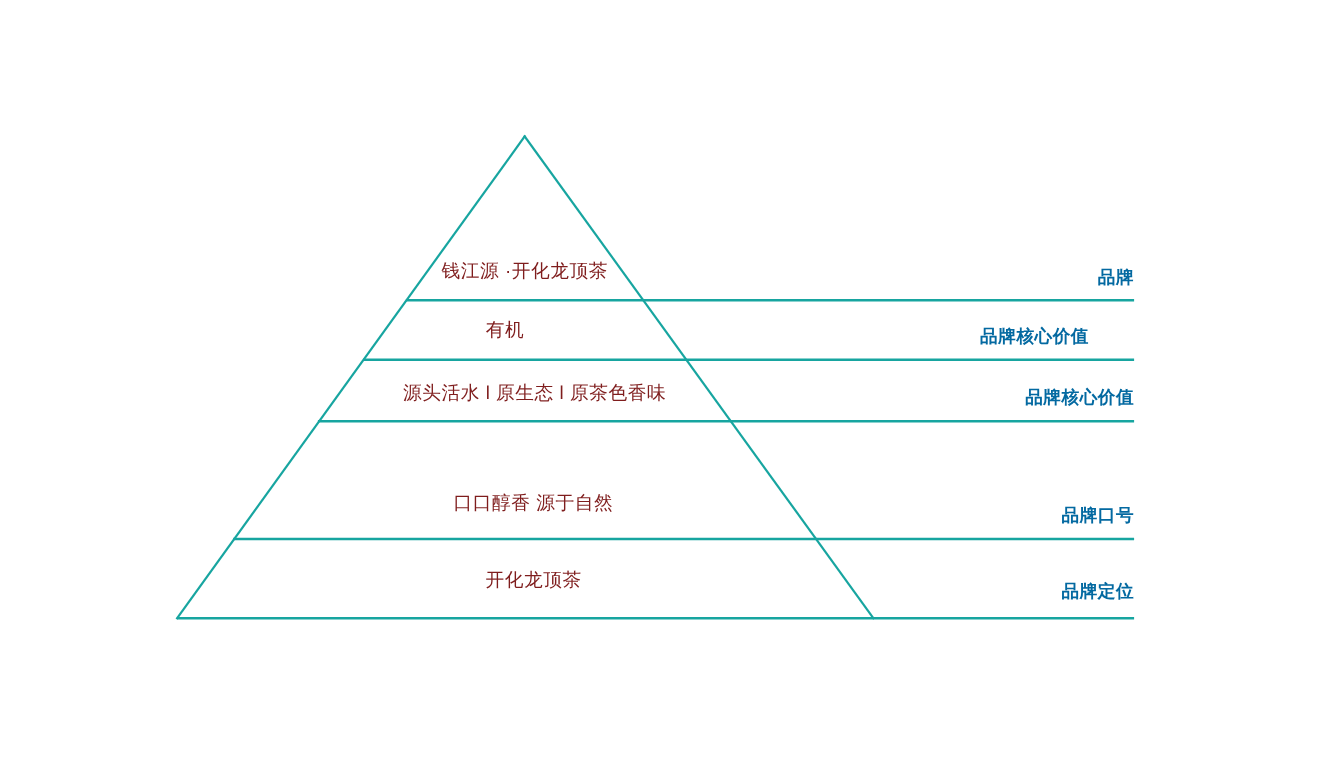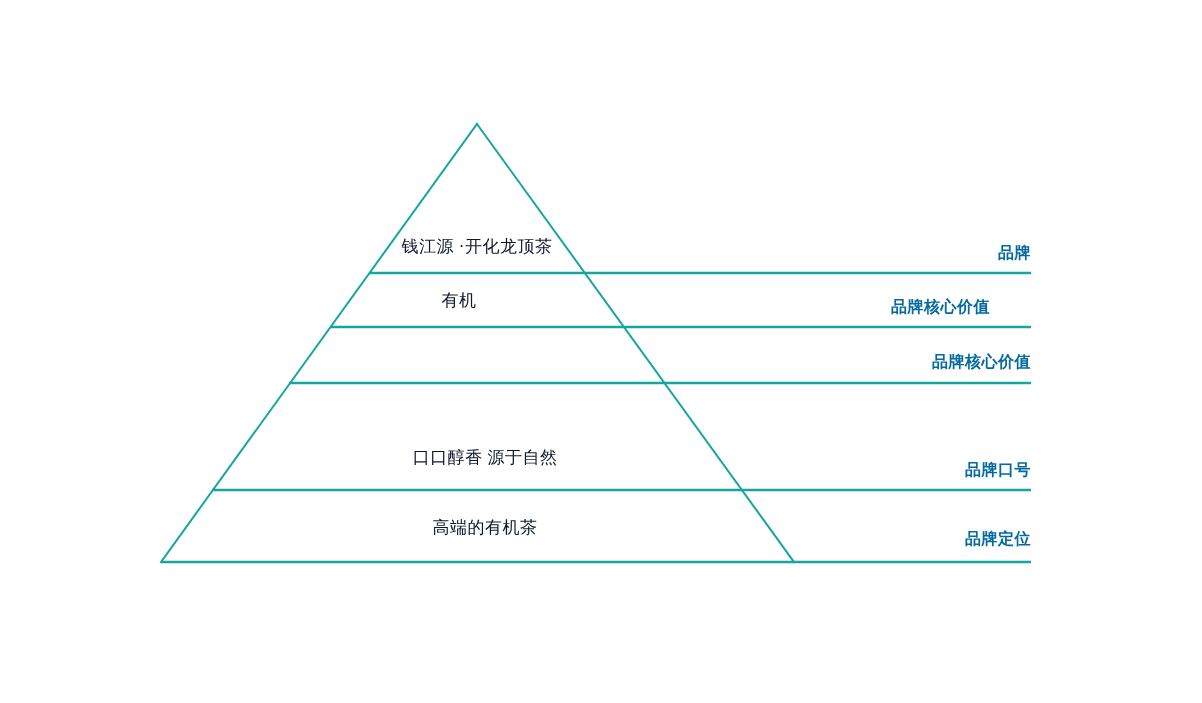--- a/index.html
+++ b/index.html
@@ -26,28 +26,27 @@
   #pyramid-svg {
     position: absolute;
     left: 0;
     top: 0;
     width: 1202px;
     height: 703px;
     display: block;
   }
   .level-text {
     position: absolute;
-    color: #0f172a;
+    color: #7f1d1d;
     font-size: 17px;
     line-height: 1;
     white-space: nowrap;
     letter-spacing: 0.5px;
     transform: translate(-50%, -50%);
     font-weight: 400;
-    font-family: Liberation Serif, serif;
   }
   .side-label {
     position: absolute;
     color: #0369a1;
     font-size: 16px;
     font-weight: bold;
     line-height: 1;
     white-space: nowrap;
     letter-spacing: 0.5px;
     text-align: right;
@@ -72,21 +71,22 @@
       <line x1="161" y1="562" x2="1031" y2="562"></line>
     </g>
   </svg>
 
   <div class="level-text" style="left:477px; top:246px;">钱江源 ·开化龙顶茶</div>
   <div class="side-label" style="left:1031px; top:253px;">品牌</div>
 
   <div class="level-text" style="left:459px; top:300px;">有机</div>
   <div class="side-label" style="left:990px; top:307px;">品牌核心价值</div>
 
+  <div class="level-text" style="left:486px; top:357px;">源头活水 l 原生态 l 原茶色香味</div>
   <div class="side-label" style="left:1031px; top:362px;">品牌核心价值</div>
 
   <div class="level-text" style="left:485px; top:445px;margin-top:12px;">口口醇香 源于自然</div>
   <div class="side-label" style="left:1031px; top:470px;">品牌口号</div>
 
-  <div class="level-text" style="left:485px; top:527px;">高端的有机茶</div>
+  <div class="level-text" style="left:485px; top:527px;">开化龙顶茶</div>
   <div class="side-label" style="left:1031px; top:539px;text-align:right;">品牌定位</div>
 
 </div>
 
 </body></html>

